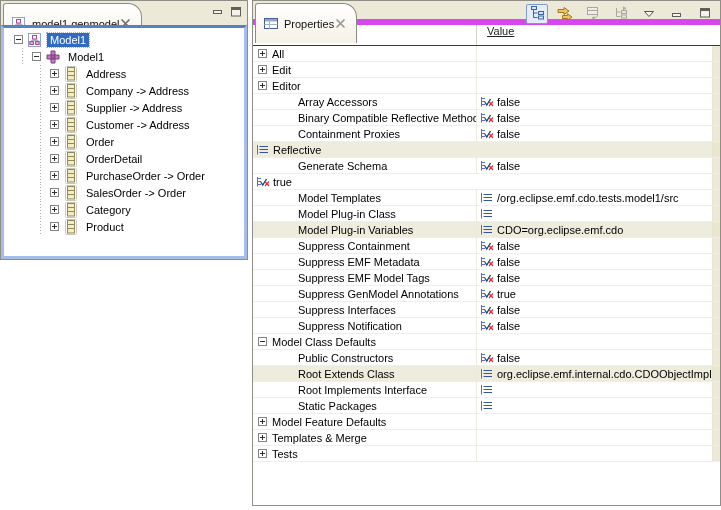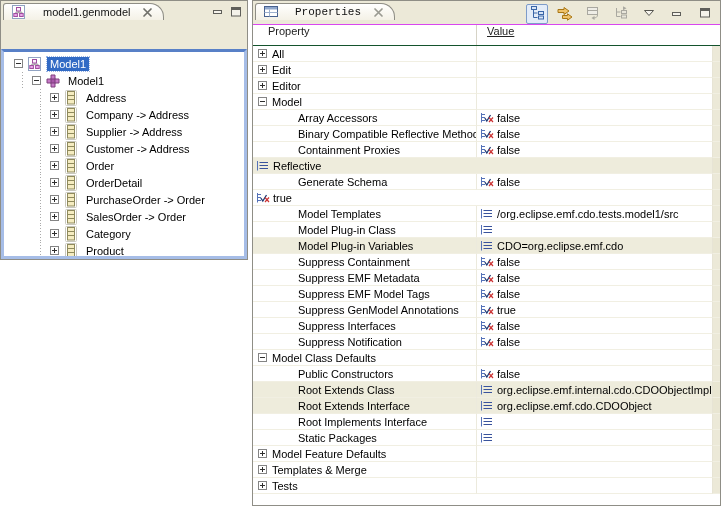--- a/index.html
+++ b/index.html
@@ -5,51 +5,50 @@
   html,body{margin:0;padding:0;}
   body{
     width:721px;height:510px;position:relative;background:#ffffff;
     font-family:"Liberation Sans","DejaVu Sans",sans-serif;font-size:11px;color:#000;
     overflow:hidden;
   }
   
   .pane{position:absolute;border:1px solid #8f8e86;background:#fff;box-sizing:border-box;}
   .tabrow{height:24px;background:#ece9d8;position:relative;box-sizing:border-box;}
   .tab{
-    position:absolute;left:2px;top:2px;height:17px;box-sizing:border-box;
-    display:flex;align-items:center;gap:12px;padding:0 10px 0 7px;
+    position:absolute;left:2px;top:2px;height:40px;box-sizing:border-box;
+    display:flex;align-items:center;gap:1px;padding:0 10px 0 7px;
     background:linear-gradient(#ffffff,#f4f1e6);
     border:1px solid #8e8d85;border-bottom:none;border-radius:3px 14px 0 0;
   }
   .tab .lbl{white-space:nowrap;color:#111;}
   .winbtns{position:absolute;right:5px;top:6px;display:flex;gap:8px;align-items:center;}
   .winbtns span{display:inline-flex;cursor:default;}
   
   #editor-pane{left:0;top:0;width:248px;height:260px;background:#ece9d8;}
   #editor-body{
     position:absolute;left:0;right:0;top:24px;bottom:0;background:#fff;box-sizing:border-box;
     border-top:3px solid #5880c7;border-left:3px solid #a6bde7;
     border-right:3px solid #a6bde7;border-bottom:3px solid #a6bde7;
     overflow:hidden;
-    margin-top:24px;
   }
   .tree{padding:3px 0 0 10px;}
   .trow{height:17px;display:flex;align-items:center;white-space:nowrap;}
   .ind{width:18px;height:17px;position:relative;flex:0 0 18px;}
   .ind.guide::after{
     content:"";position:absolute;left:8px;top:0;bottom:0;width:1px;
     background-image:repeating-linear-gradient(to bottom,#aaa 0 1px,transparent 1px 3px);
   }
   .expbox{flex:0 0 9px;display:inline-flex;margin-right:4px;}
   .nicon{flex:0 0 16px;display:inline-flex;margin-right:4px;}
   .tlabel{padding:1px 3px;}
   .tlabel.sel{background:#316ac5;color:#fff;outline:1px dotted #9cb6e3;}
   
   #props-pane{left:252px;top:0;width:469px;height:506px;}
-  #props-tabrow{border-bottom:1px solid #d946ef;font-family:Liberation Mono, monospace;}
+  #props-tabrow{border-bottom:6px solid #d946ef;}
   .toolbar{position:absolute;right:4px;top:3px;display:flex;align-items:center;gap:6px;}
   .tbtn{display:inline-flex;align-items:center;justify-content:center;width:20px;height:18px;border:1px solid transparent;}
   .tbtn.seld{border:1px solid #7e9cc9;background:#e3ecf8;border-radius:2px;}
   .tbtn.dis{opacity:.9;}
   .colshdr{height:20px;display:flex;border-bottom:3px solid #14532d;background:#fff;color:#222;}
   .colprop{width:224px;box-sizing:border-box;padding-left:15px;border-right:1px solid #d6d3c6;}
   .colval{flex:1;padding-left:10px;text-decoration:underline;}
   .ptable{position:absolute;left:0;right:0;top:45px;bottom:0;background:#fff;overflow:hidden;}
   .prow{display:flex;height:16px;box-sizing:border-box;align-items:stretch;}
   .prow .pc{border-bottom:1px solid #f1efe2;box-sizing:border-box;display:flex;align-items:center;overflow:hidden;white-space:nowrap;}
@@ -454,35 +453,20 @@
             </svg>
           </span>
           <span>Editor</span>
         </div>
         <div class="pc pcell-val">
           <span class="vtext"></span>
         </div>
         <div class="pc pstrip"></div>
       </div>
       <div class="prow">
-        <div class="pc pcell-prop cat">
-          <span class="expbox">
-            <svg width="9" height="9">
-              <rect x="0.5" y="0.5" width="8" height="8" fill="#fff" stroke="#848484"></rect>
-              <line x1="2" y1="4.5" x2="7" y2="4.5" stroke="#2f2f2f"></line>
-            </svg>
-          </span>
-          <span>Model</span>
-        </div>
-        <div class="pc pcell-val">
-          <span class="vtext"></span>
-        </div>
-        <div class="pc pstrip"></div>
-      </div>
-      <div class="prow">
         <div class="pc pcell-prop item">
           <span>Array Accessors</span>
         </div>
         <div class="pc pcell-val">
           <span class="vicon">
             <svg width="14" height="12">
               <line x1="1.5" y1="1" x2="1.5" y2="10.5" stroke="#5572b8"></line>
               <line x1="1.5" y1="2.5" x2="5" y2="2.5" stroke="#5572b8"></line>
               <line x1="1.5" y1="5.5" x2="5" y2="5.5" stroke="#5572b8"></line>
               <line x1="1.5" y1="8.5" x2="5" y2="8.5" stroke="#5572b8"></line>
@@ -787,37 +771,20 @@
         <div class="pc pcell-val">
           <span class="vicon">
             <svg width="14" height="12">
               <line x1="1.5" y1="1" x2="1.5" y2="10.5" stroke="#5572b8"></line>
               <line x1="3.5" y1="2.5" x2="12" y2="2.5" stroke="#39539c"></line>
               <line x1="3.5" y1="5.5" x2="12" y2="5.5" stroke="#39539c"></line>
               <line x1="3.5" y1="8.5" x2="12" y2="8.5" stroke="#39539c"></line>
             </svg>
           </span>
           <span class="vtext">org.eclipse.emf.internal.cdo.CDOObjectImpl</span>
-        </div>
-        <div class="pc pstrip"></div>
-      </div>
-      <div class="prow hl">
-        <div class="pc pcell-prop item">
-          <span>Root Extends Interface</span>
-        </div>
-        <div class="pc pcell-val">
-          <span class="vicon">
-            <svg width="14" height="12">
-              <line x1="1.5" y1="1" x2="1.5" y2="10.5" stroke="#5572b8"></line>
-              <line x1="3.5" y1="2.5" x2="12" y2="2.5" stroke="#39539c"></line>
-              <line x1="3.5" y1="5.5" x2="12" y2="5.5" stroke="#39539c"></line>
-              <line x1="3.5" y1="8.5" x2="12" y2="8.5" stroke="#39539c"></line>
-            </svg>
-          </span>
-          <span class="vtext">org.eclipse.emf.cdo.CDOObject</span>
         </div>
         <div class="pc pstrip"></div>
       </div>
       <div class="prow">
         <div class="pc pcell-prop item">
           <span>Root Implements Interface</span>
         </div>
         <div class="pc pcell-val">
           <span class="vicon">
             <svg width="14" height="12">

